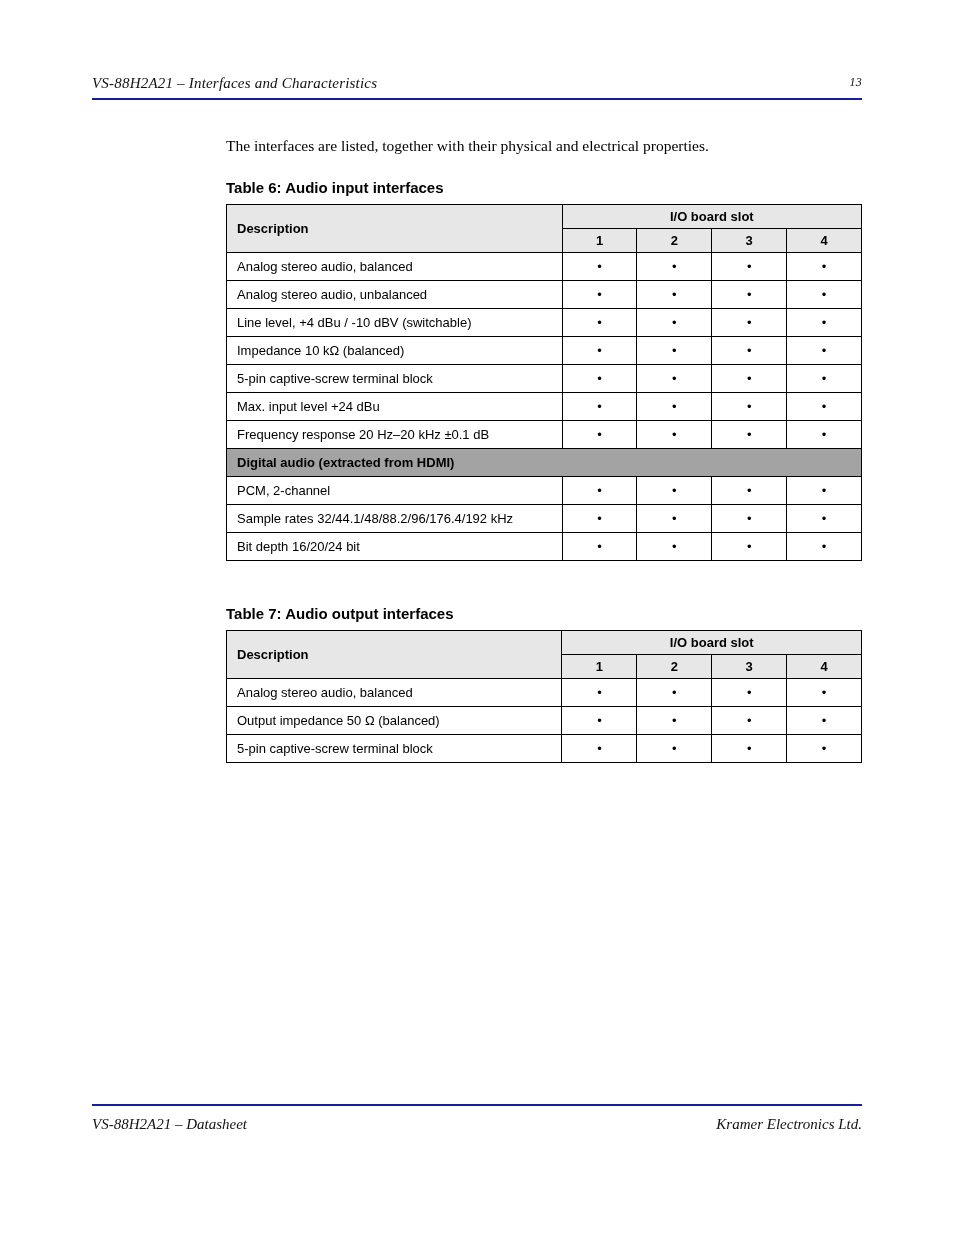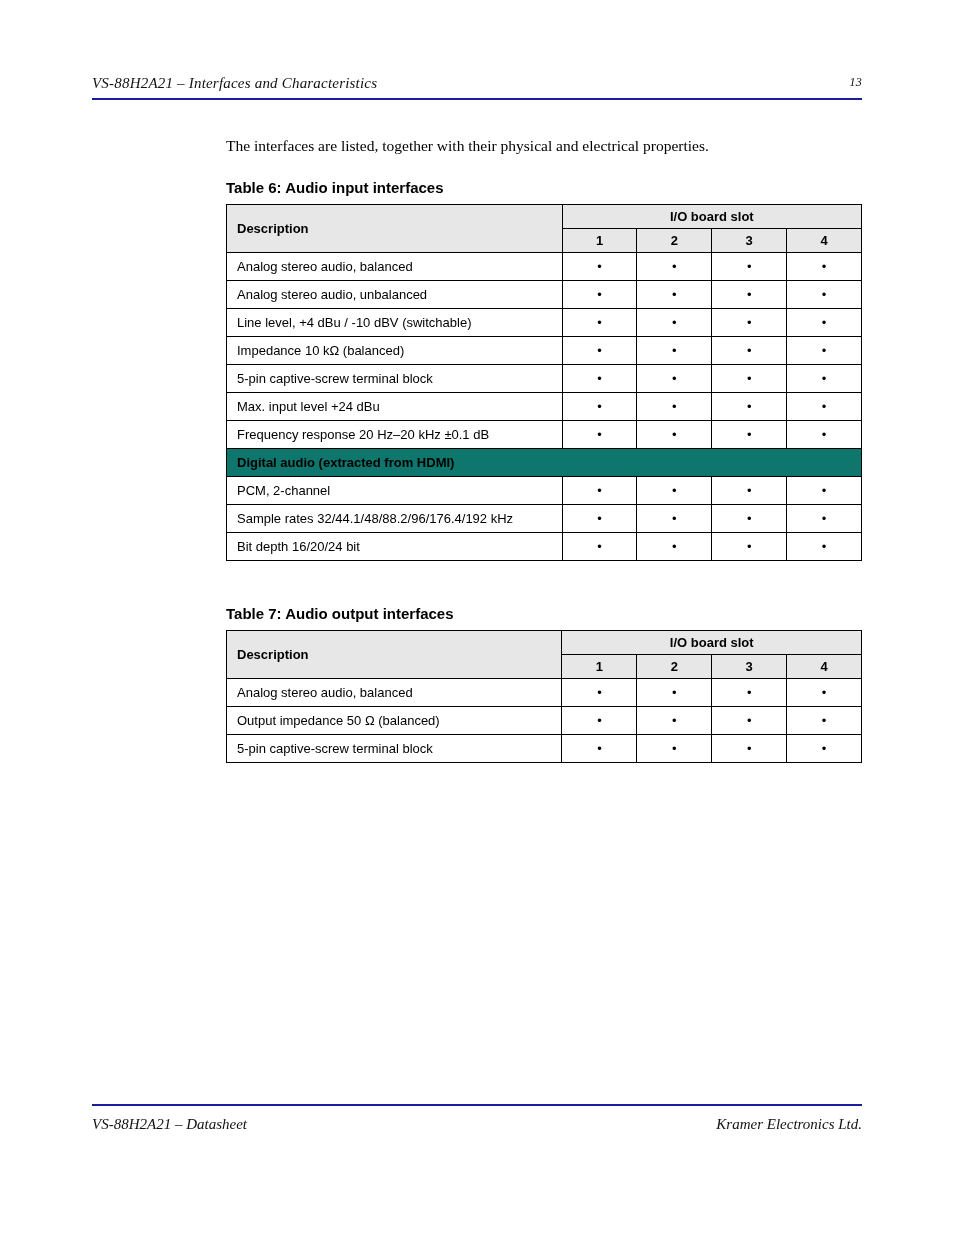--- a/index.html
+++ b/index.html
@@ -16,21 +16,21 @@
   .body-text { font-family: "Times New Roman", Times, serif; font-size: 15.5px; line-height: 1.5; margin-left: 134px; margin-bottom: 14px; color: #000; }
   .table-caption { font-family: Arial, Helvetica, sans-serif; font-weight: 700; font-size: 15px; margin-left: 134px; margin-top: 22px; margin-bottom: 8px; }
   table.datatable { border-collapse: collapse; width: 636px; margin-left: 134px; font-family: Arial, Helvetica, sans-serif; }
   table.datatable th, table.datatable td { border: 1px solid #000; font-size: 13px; }
   table.datatable .head-row th { background: #e7e7e7; font-weight: 700; }
   table.datatable .desc-head { text-align: left; padding: 8px 10px; vertical-align: middle; }
   table.datatable .grp-head { text-align: center; padding: 4px 12px; }
   table.datatable .sub-head { background: #e7e7e7; font-weight: 700; text-align: center; padding: 4px 0; }
   table.datatable td.desc { text-align: left; padding: 0 10px; }
   table.datatable td.val { text-align: center; padding: 6px 4px; }
-  table.datatable td.sect { background: #0f766e; font-weight: 700; text-align: left; padding: 6px 10px; }
+  table.datatable td.sect { background: #a3a3a3; font-weight: 700; text-align: left; padding: 6px 10px; }
   .desc-col { width: 336px; }
   .val-col { width: 75px; }
   .section2 { margin-top: 44px; }
 </style>
 </head>
 <body>
 
 <div class="page">
   <div class="rule-top"></div>
   <div class="running-head-left">VS-88H2A21 – Interfaces and Characteristics</div>

